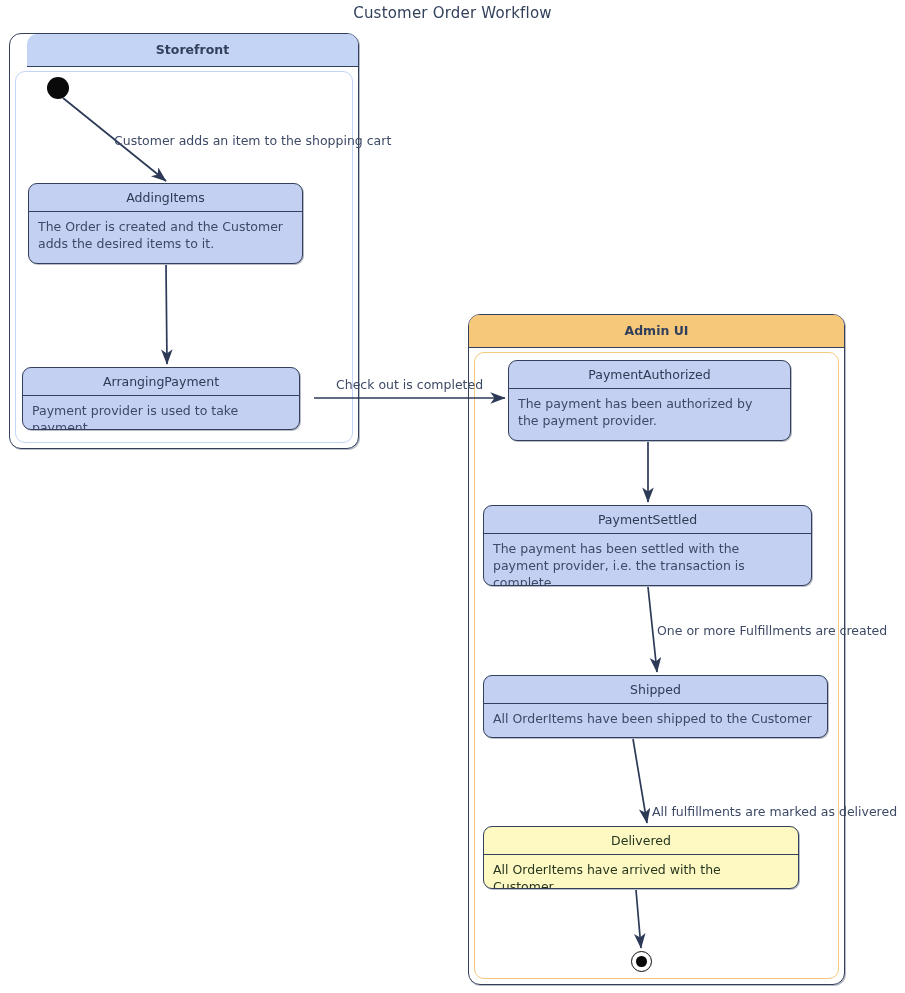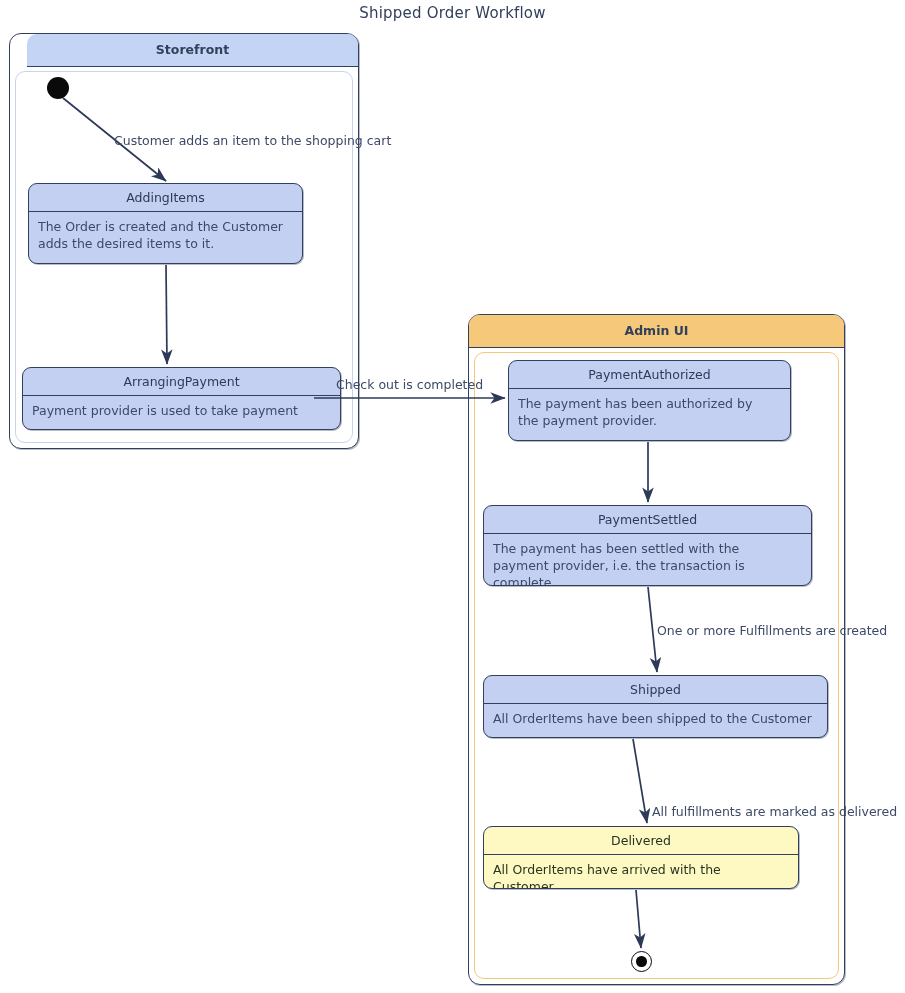--- a/index.html
+++ b/index.html
@@ -143,35 +143,35 @@
     line-height: 15px;
     color: #3d4a66;
     white-space: nowrap;
   }
 </style>
 </head>
 <body>
 
 <div id="canvas">
 
-  <div class="diagram-title">Shipped Order Workflow</div>
+  <div class="diagram-title">Customer Order Workflow</div>
 
   <div class="composite storefront" style="left:9px; top:33px; width:350px; height:416px;padding-left:17px;">
     <div class="composite-title">Storefront</div>
     <div class="composite-body"></div>
   </div>
 
   <div class="initial-state" style="left:47px; top:77px;"></div>
 
   <div class="state" style="left:28px; top:183px; width:275px; height:81px;">
     <div class="state-name">AddingItems</div>
     <div class="state-desc">The Order is created and the Customer adds the desired items to it.</div>
   </div>
 
-  <div class="state" style="left:22px; top:367px; width:319px; height:63px;">
+  <div class="state" style="left:22px; top:367px; width:278px; height:63px;">
     <div class="state-name">ArrangingPayment</div>
     <div class="state-desc">Payment provider is used to take payment</div>
   </div>
 
   <div class="composite adminui" style="left:468px; top:314px; width:377px; height:671px;">
     <div class="composite-title">Admin UI</div>
     <div class="composite-body"></div>
   </div>
 
   <div class="state" style="left:508px; top:360px; width:283px; height:81px;">

